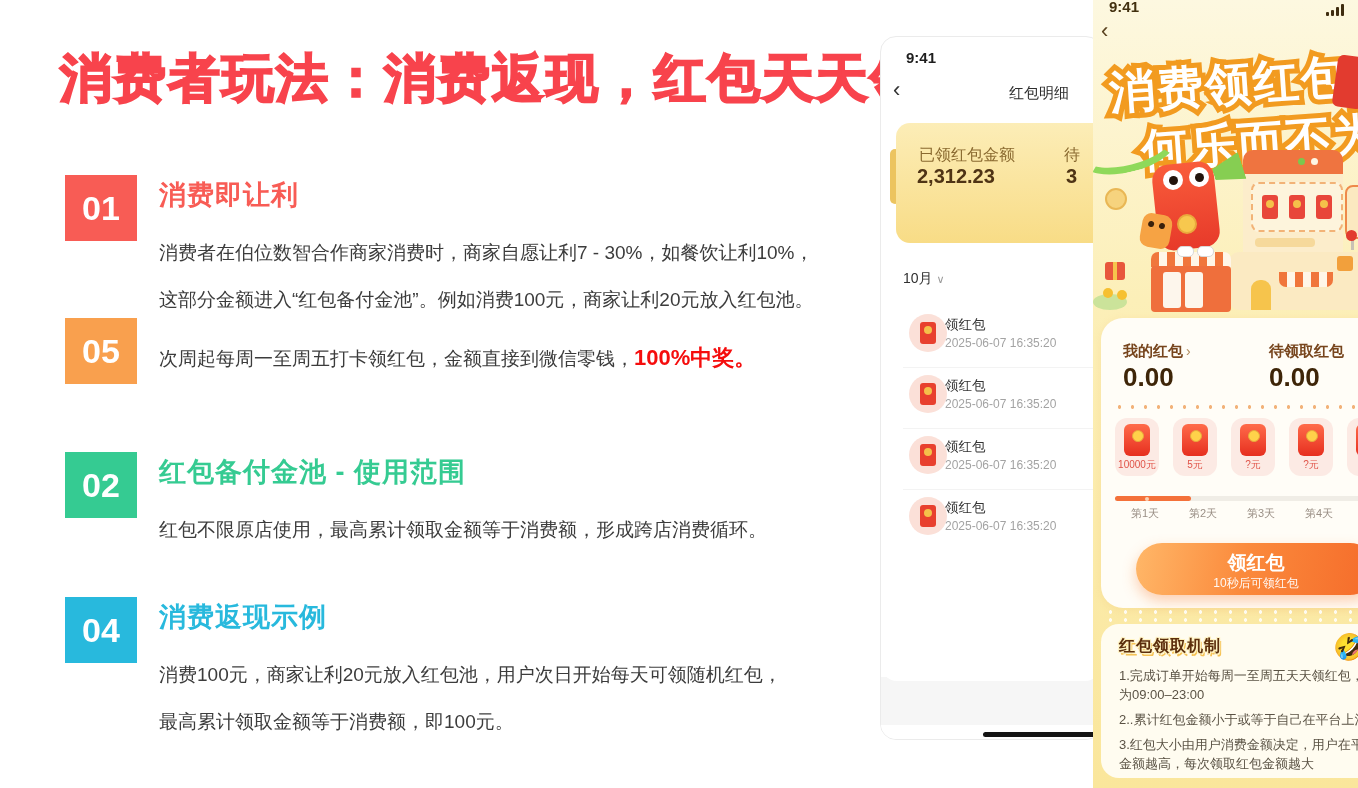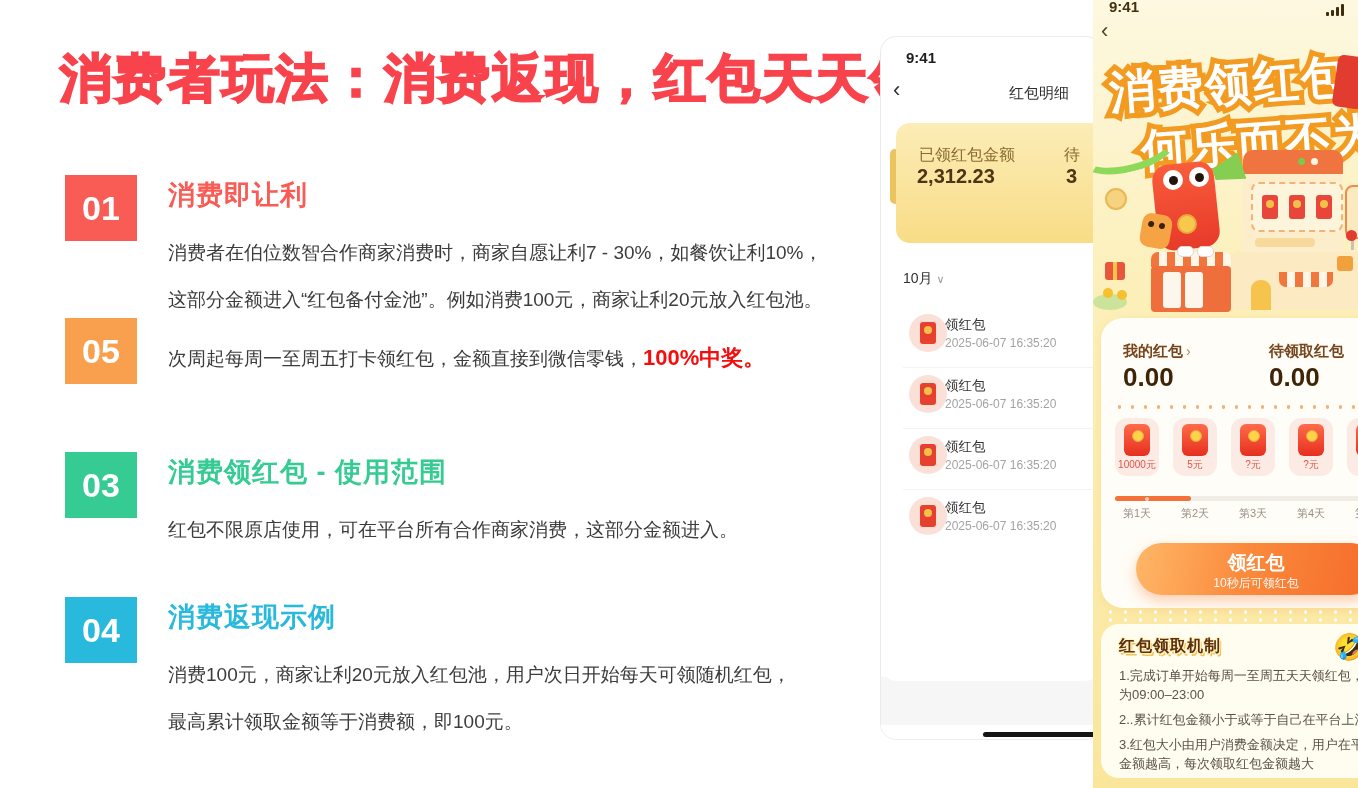--- a/index.html
+++ b/index.html
@@ -5,21 +5,21 @@
   html,body{margin:0;padding:0;background:#fff;font-family:"Liberation Sans","DejaVu Sans",sans-serif;}
   .canvas{position:relative;width:1358px;height:788px;overflow:hidden;background:#fff;}
 
   
   .main-title{position:absolute;left:60px;top:44px;margin:0;font-size:52px;font-weight:900;
     color:#F8434C;-webkit-text-stroke:2px #F8434C;letter-spacing:2px;white-space:nowrap;}
   .sec{position:absolute;left:65px;width:810px;display:flex;align-items:flex-start;}
   .numbox{width:72px;height:66px;flex:0 0 72px;display:flex;align-items:center;justify-content:center;
     color:#fff;font-size:34px;font-weight:700;}
   .c1{background:#F85C55}.c2{background:#F9A04E}.c3{background:#35CB92}.c4{background:#28B9DD}
-  .sec-content{margin-left:31px;}
+  .sec-content{margin-left:22px;}
   .sec-title{margin:2px 0 0 0;font-size:27px;font-weight:800;letter-spacing:1px;}
   .t1{color:#F85C55}.t2{color:#F9A04E}.t3{color:#35CB92}.t4{color:#28B9DD}
   .sec-body{margin:16px 0 0 0;font-size:19px;color:#3C3C3C;line-height:47px;white-space:nowrap;}
   .hl{color:#F50D0D;font-weight:800;font-size:22px;text-align:right;}
 
   
   .phone-detail{position:absolute;left:880px;top:36px;width:220px;height:702px;background:#fff;
     border:1px solid #EBEBEB;border-radius:16px;overflow:hidden;z-index:1;}
   .pd-time{position:absolute;left:25px;top:12px;font-size:15px;font-weight:700;color:#1E1E1E;}
   .pd-back{position:absolute;left:12px;top:42px;font-size:22px;color:#333;line-height:22px;cursor:pointer;}
@@ -116,21 +116,21 @@
     background-image:radial-gradient(circle,#F2B279 1.6px,transparent 2px);background-size:13px 6px;background-repeat:repeat-x;}
   .pill{position:absolute;top:100px;width:44px;height:58px;background:#FCEAE4;border-radius:12px;}
   .pill .env{position:absolute;left:9px;top:6px;width:26px;height:32px;border-radius:6px;
     background:linear-gradient(180deg,#FF6B4A,#E62F1F);}
   .pill .env::after{content:"";position:absolute;left:8px;top:6px;width:10px;height:10px;border-radius:50%;
     background:#FFD24A;border:1px solid #E8A83C;}
   .pill .amt{position:absolute;left:0;bottom:4px;width:44px;text-align:center;font-size:10px;color:#E05348;}
   .pp-progress{position:absolute;left:14px;top:178px;width:300px;height:5px;border-radius:3px;background:#F0EDE6;}
   .pp-progress .fill{position:absolute;left:0;top:0;width:76px;height:5px;border-radius:3px;background:#F4713A;}
   .pp-progress .dot{position:absolute;left:30px;top:1px;width:4px;height:4px;border-radius:50%;background:#FBD2B4;}
-  .day{position:absolute;top:188px;width:44px;text-align:center;font-size:11px;color:#9A8F85;}
+  .day{position:absolute;top:188px;width:44px;text-align:right;font-size:11px;color:#9A8F85;}
   .claim-btn{position:absolute;left:35px;top:225px;width:240px;height:52px;border-radius:26px;border:none;cursor:pointer;
     background:linear-gradient(100deg,#FFB768 0%,#FB8A3C 45%,#F56B2A 100%);
     box-shadow:0 6px 14px rgba(247,120,45,.35);text-align:center;}
   .claim-btn .cl{display:block;font-size:19px;font-weight:800;color:#fff;line-height:24px;margin-top:4px;}
   .claim-btn .cs{display:block;font-size:12px;color:rgba(255,255,255,.95);line-height:16px;}
   .pp-gapdots{position:absolute;left:10px;top:608px;width:330px;height:16px;
     background-image:radial-gradient(circle,rgba(255,255,255,.85) 1.5px,transparent 2px);background-size:15px 8px;}
 
   
   .pp-rules{position:absolute;left:8px;top:624px;width:332px;height:154px;background:#FFFCF0;border-radius:18px;}
@@ -157,24 +157,24 @@
   </section>
 
   <section class="sec" style="top:318px">
     <div class="numbox c2">05</div>
     <div class="sec-content">
       <p class="sec-body"><span>次周起每周一至周五打卡领红包，金额直接到微信零钱，</span><span class="hl">100%中奖。</span></p>
     </div>
   </section>
 
   <section class="sec" style="top:452px">
-    <div class="numbox c3">03</div>
+    <div class="numbox c3">02</div>
     <div class="sec-content">
-      <h2 class="sec-title t3">消费领红包 - 使用范围</h2>
-      <p class="sec-body"><span>红包不限原店使用，可在平台所有合作商家消费，这部分金额进入。</span></p>
+      <h2 class="sec-title t3">红包备付金池 - 使用范围</h2>
+      <p class="sec-body"><span>红包不限原店使用，最高累计领取金额等于消费额，形成跨店消费循环。</span></p>
     </div>
   </section>
 
   <section class="sec" style="top:597px">
     <div class="numbox c4">04</div>
     <div class="sec-content">
       <h2 class="sec-title t4">消费返现示例</h2>
       <p class="sec-body"><span>消费100元，商家让利20元放入红包池，用户次日开始每天可领随机红包，</span><br><span>最高累计领取金额等于消费额，即100元。</span></p>
     </div>
   </section>

